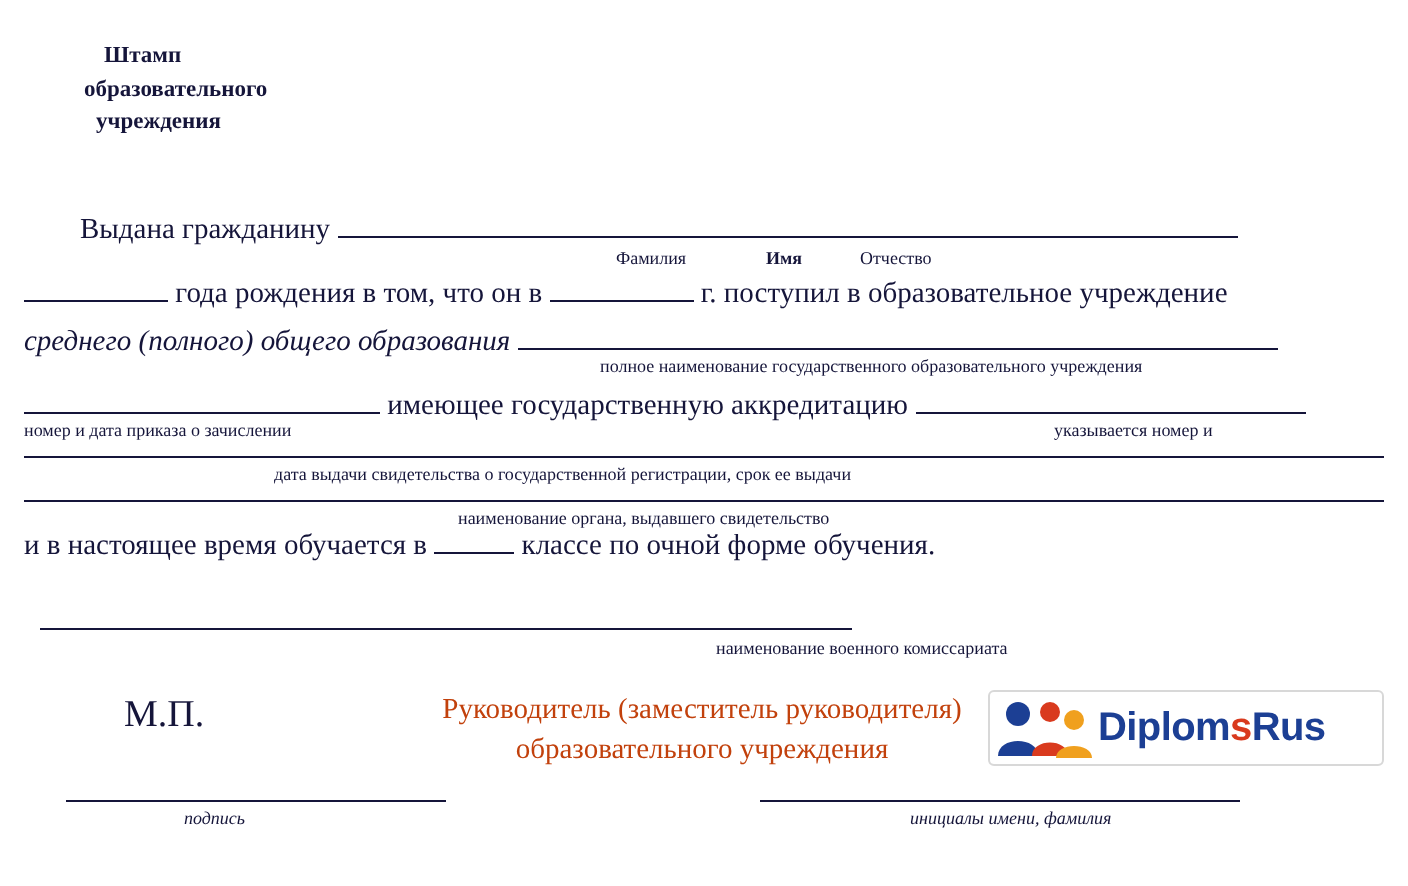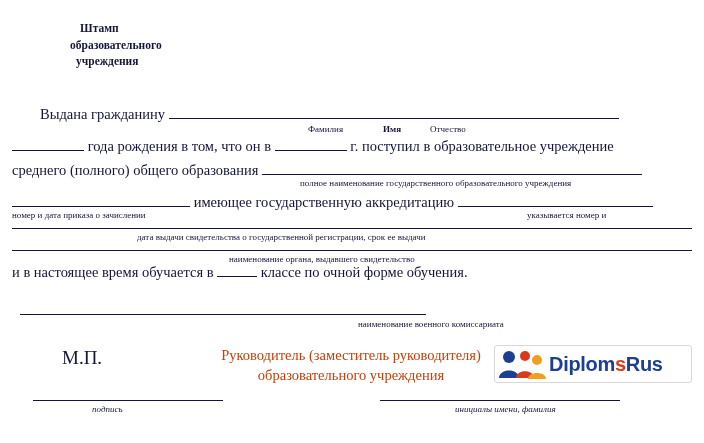--- a/index.html
+++ b/index.html
@@ -21,21 +21,20 @@
   .stamp {
     position: absolute;
     left: 42px;
     top: 20px;
     width: 160px;
     font-family: "Liberation Serif", serif;
     font-size: 11.5px;
     font-weight: bold;
     line-height: 1.45;
     color: #15153a;
-    margin-left: 28px;
   }
   .stamp div { white-space: nowrap; }
   .stamp .l1 { padding-left: 10px; }
   .stamp .l3 { padding-left: 6px; }
 
   .title {
     position: absolute;
     left: 0;
     top: 62px;
     width: 704px;
@@ -134,21 +133,21 @@
     <div class="hint" style="left:383px; top:26px;font-weight:bold;">Имя</div>
     <div class="hint" style="left:430px; top:26px;">Отчество</div>
 
     <div class="row" style="position:absolute; left:12px; top:38px;">
       <span class="u" style="width:72px;"></span>
       <span>года рождения в том, что он в</span>
       <span class="u" style="width:72px;"></span>
       <span>г. поступил в образовательное учреждение</span>
     </div>
 
-    <div class="row" style="position:absolute; left:12px; top:62px;">
+    <div class="row" style="position:absolute; left:12px; top:62px;font-style:italic;">
       <span>среднего (полного) общего образования</span>
       <span class="u" style="width:380px;"></span>
     </div>
     <div class="hint" style="left:300px; top:80px;">полное наименование государственного образовательного учреждения</div>
 
     <div class="row" style="position:absolute; left:12px; top:94px;">
       <span class="u" style="width:178px;"></span>
       <span>имеющее государственную аккредитацию</span>
       <span class="u" style="width:195px;"></span>
     </div>

